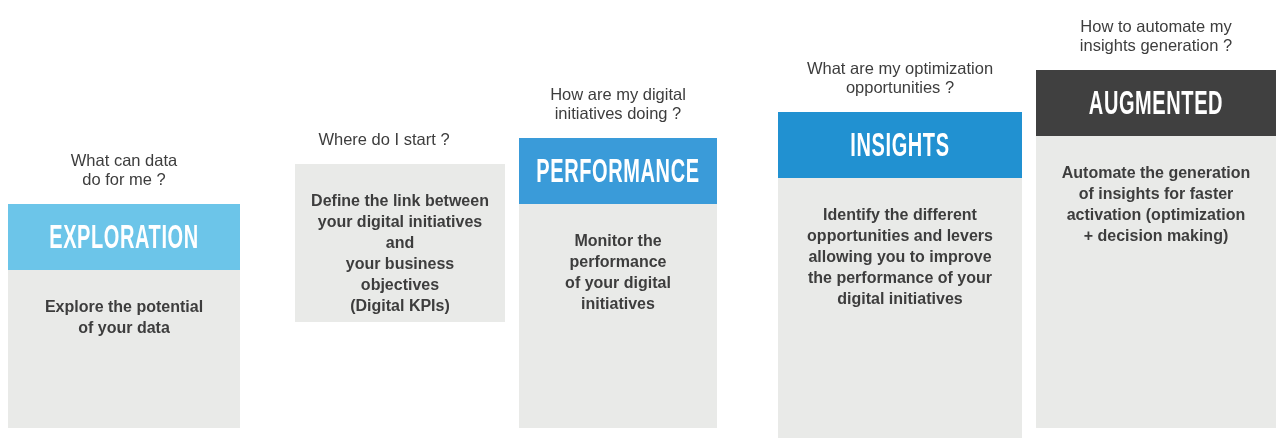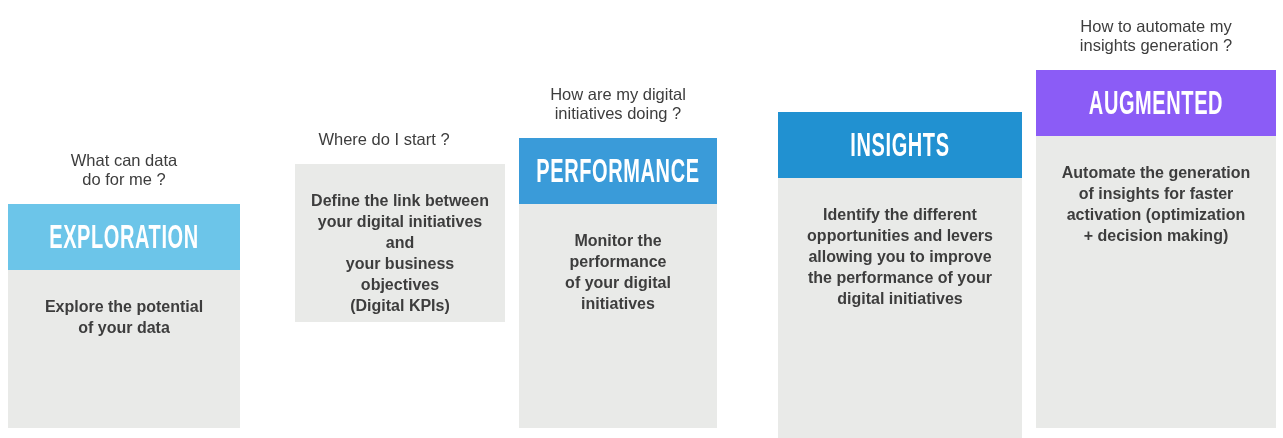--- a/index.html
+++ b/index.html
@@ -94,34 +94,36 @@
     <div class="stage-question">How are my digital
 initiatives doing ?</div>
     <div class="stage-header" style="background-color:#3A9BD9">
       <span class="stage-title">PERFORMANCE</span>
     </div>
     <div class="stage-body">Monitor the performance
 of your digital initiatives</div>
   </div>
 
   <div class="stage col-4">
+    <div class="stage-question">What are my optimization
+opportunities ?</div>
     <div class="stage-header" style="background-color:#2191D1">
       <span class="stage-title">INSIGHTS</span>
     </div>
     <div class="stage-body">Identify the different
 opportunities and levers
 allowing you to improve
 the performance of your
 digital initiatives</div>
   </div>
 
   <div class="stage col-5">
     <div class="stage-question">How to automate my
 insights generation ?</div>
-    <div class="stage-header" style="background-color:#8b5cf6">
+    <div class="stage-header" style="background-color:#404040">
       <span class="stage-title">AUGMENTED</span>
     </div>
     <div class="stage-body">Automate the generation
 of insights for faster
 activation (optimization
 + decision making)</div>
   </div>
 
 </div>
 

